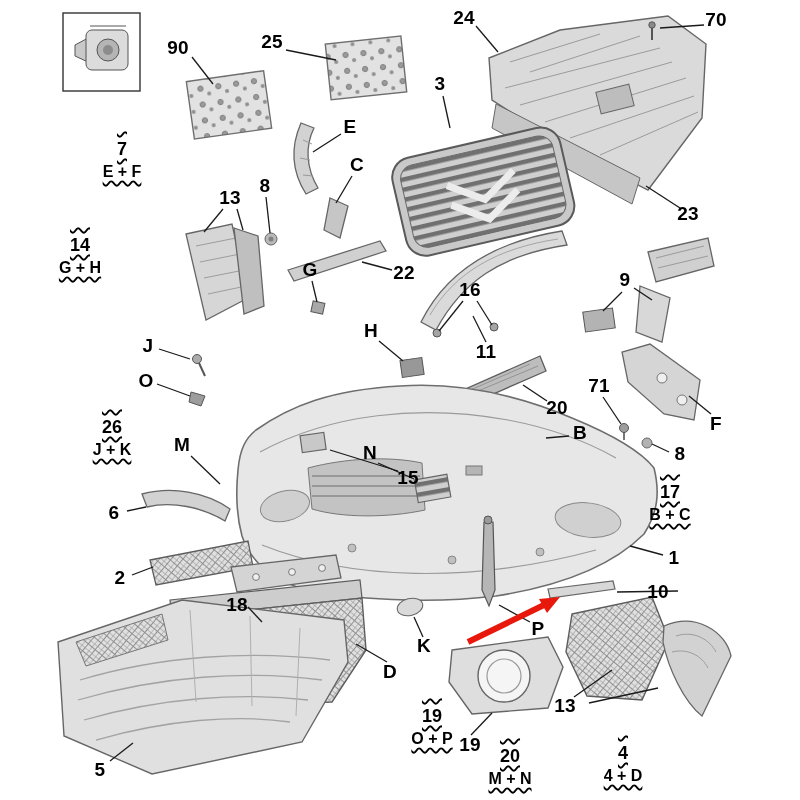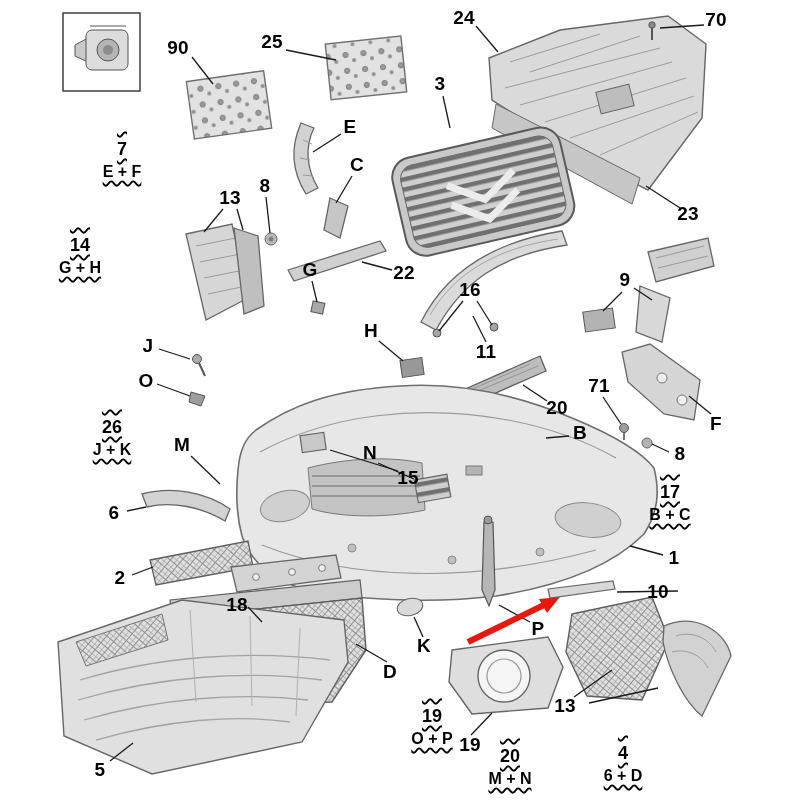--- a/index.html
+++ b/index.html
@@ -329,14 +329,14 @@
 <div class="glabel" style="left:432px;top:727px">
   <div class="num">19</div>
   <div class="letters">O + P</div>
 </div>
 <div class="glabel" style="left:510px;top:767px">
   <div class="num">20</div>
   <div class="letters">M + N</div>
 </div>
 <div class="glabel" style="left:623px;top:764px">
   <div class="num">4</div>
-  <div class="letters">6 + D</div>
+  <div class="letters">4 + D</div>
 </div>
 
 </body></html>

